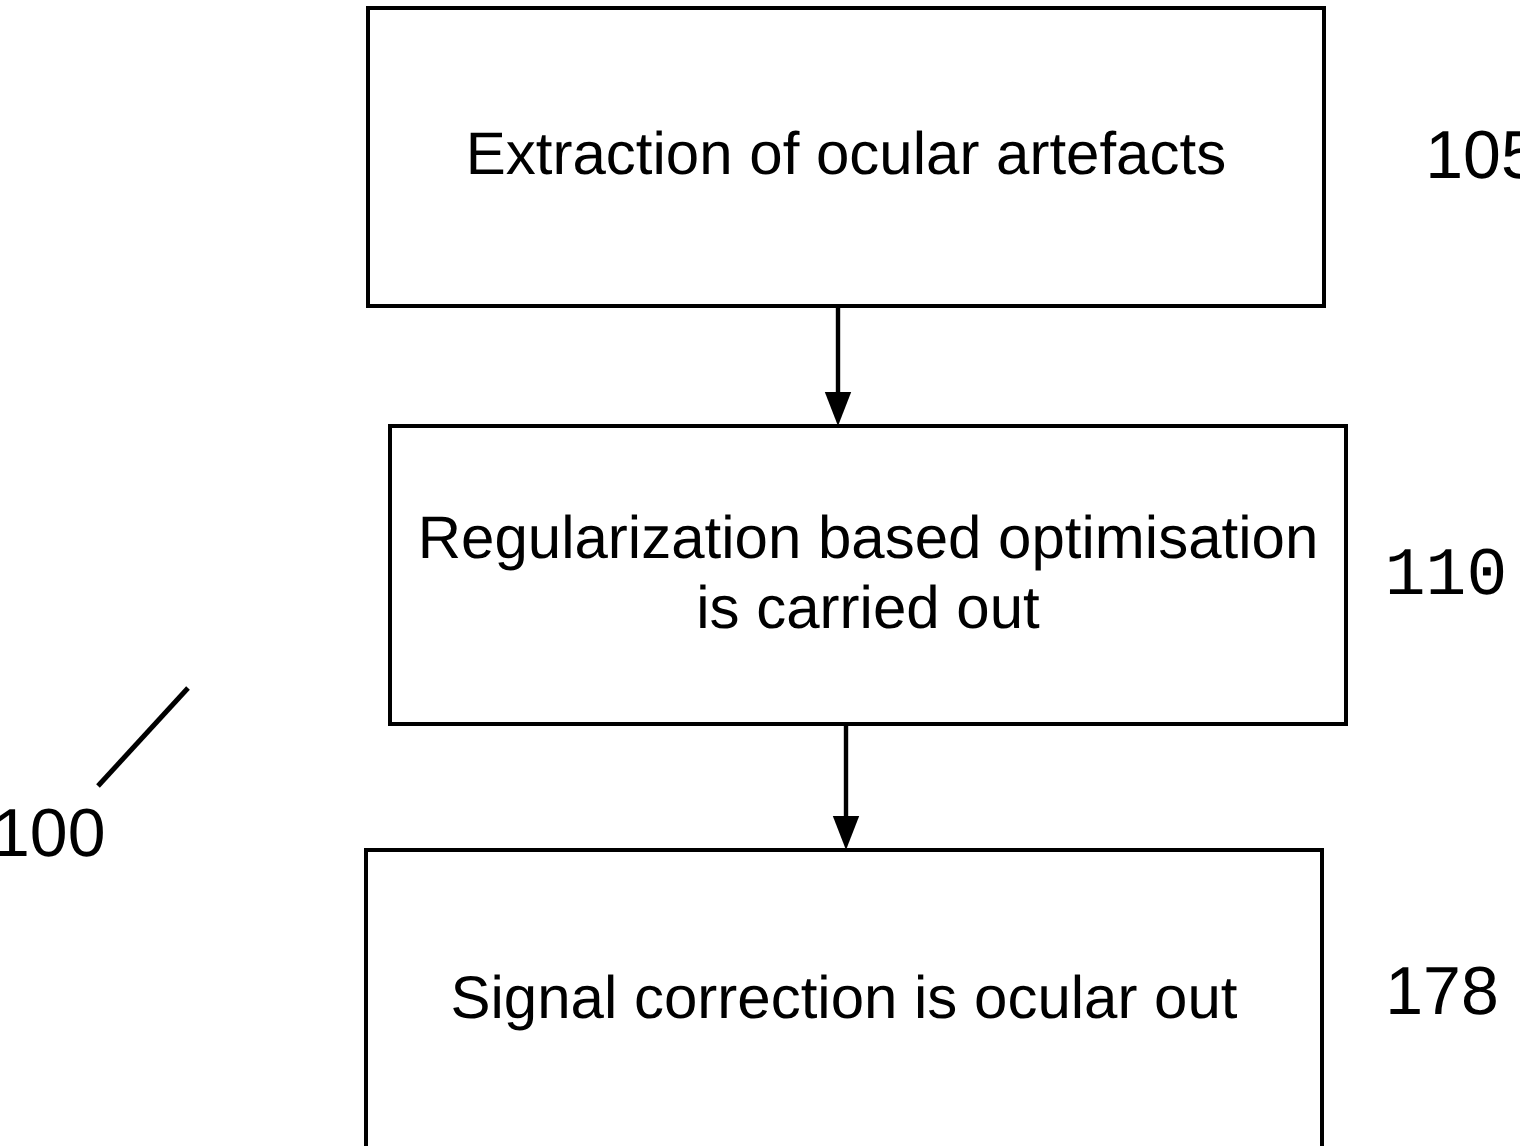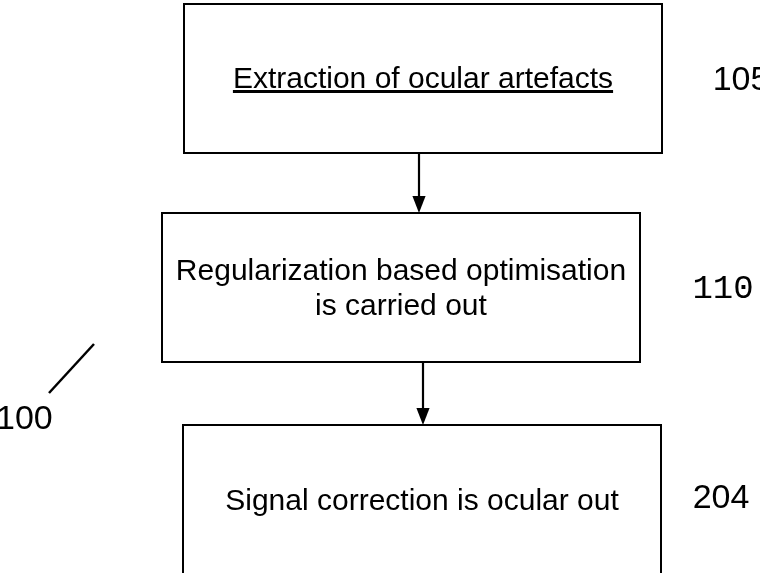--- a/index.html
+++ b/index.html
@@ -61,31 +61,31 @@
     </g>
 
     <g>
       <line x1="423" y1="363" x2="423" y2="410" stroke="#000000" stroke-width="2.2"></line>
       <polygon points="416.4,408 429.6,408 423,425" fill="#000000"></polygon>
     </g>
 
     <line x1="49" y1="393" x2="94" y2="344" stroke="#000000" stroke-width="2.5"></line>
   </svg>
 
-  <div class="flow-box" style="left:183px; top:3px; width:480px; height:151px;text-decoration:underline;">
+  <div class="flow-box" style="left:183px; top:3px; width:480px; height:151px;">
     <span class="box-text">Extraction of ocular artefacts</span>
   </div>
   <div class="ref-label" style="left:686px; top:61px; width:70px;margin-left:20px;">105</div>
 
-  <div class="flow-box" style="left:161px; top:212px; width:480px; height:151px;">
+  <div class="flow-box" style="left:194px; top:212px; width:480px; height:151px;">
     <span class="box-text">Regularization based optimisation
 is carried out</span>
   </div>
   <div class="ref-label" style="left:688px; top:272px; width:70px;font-family:Liberation Mono, monospace;">110</div>
 
   <div class="flow-box" style="left:182px; top:424px; width:480px; height:152px;">
     <span class="box-text">Signal correction is ocular out</span>
   </div>
-  <div class="ref-label" style="left:686px; top:479px; width:70px;">204</div>
+  <div class="ref-label" style="left:686px; top:479px; width:70px;">178</div>
 
   <div class="ref-label" style="left:-4px; top:400px; text-align:left;">100</div>
 
 </div>
 
 </body></html>

